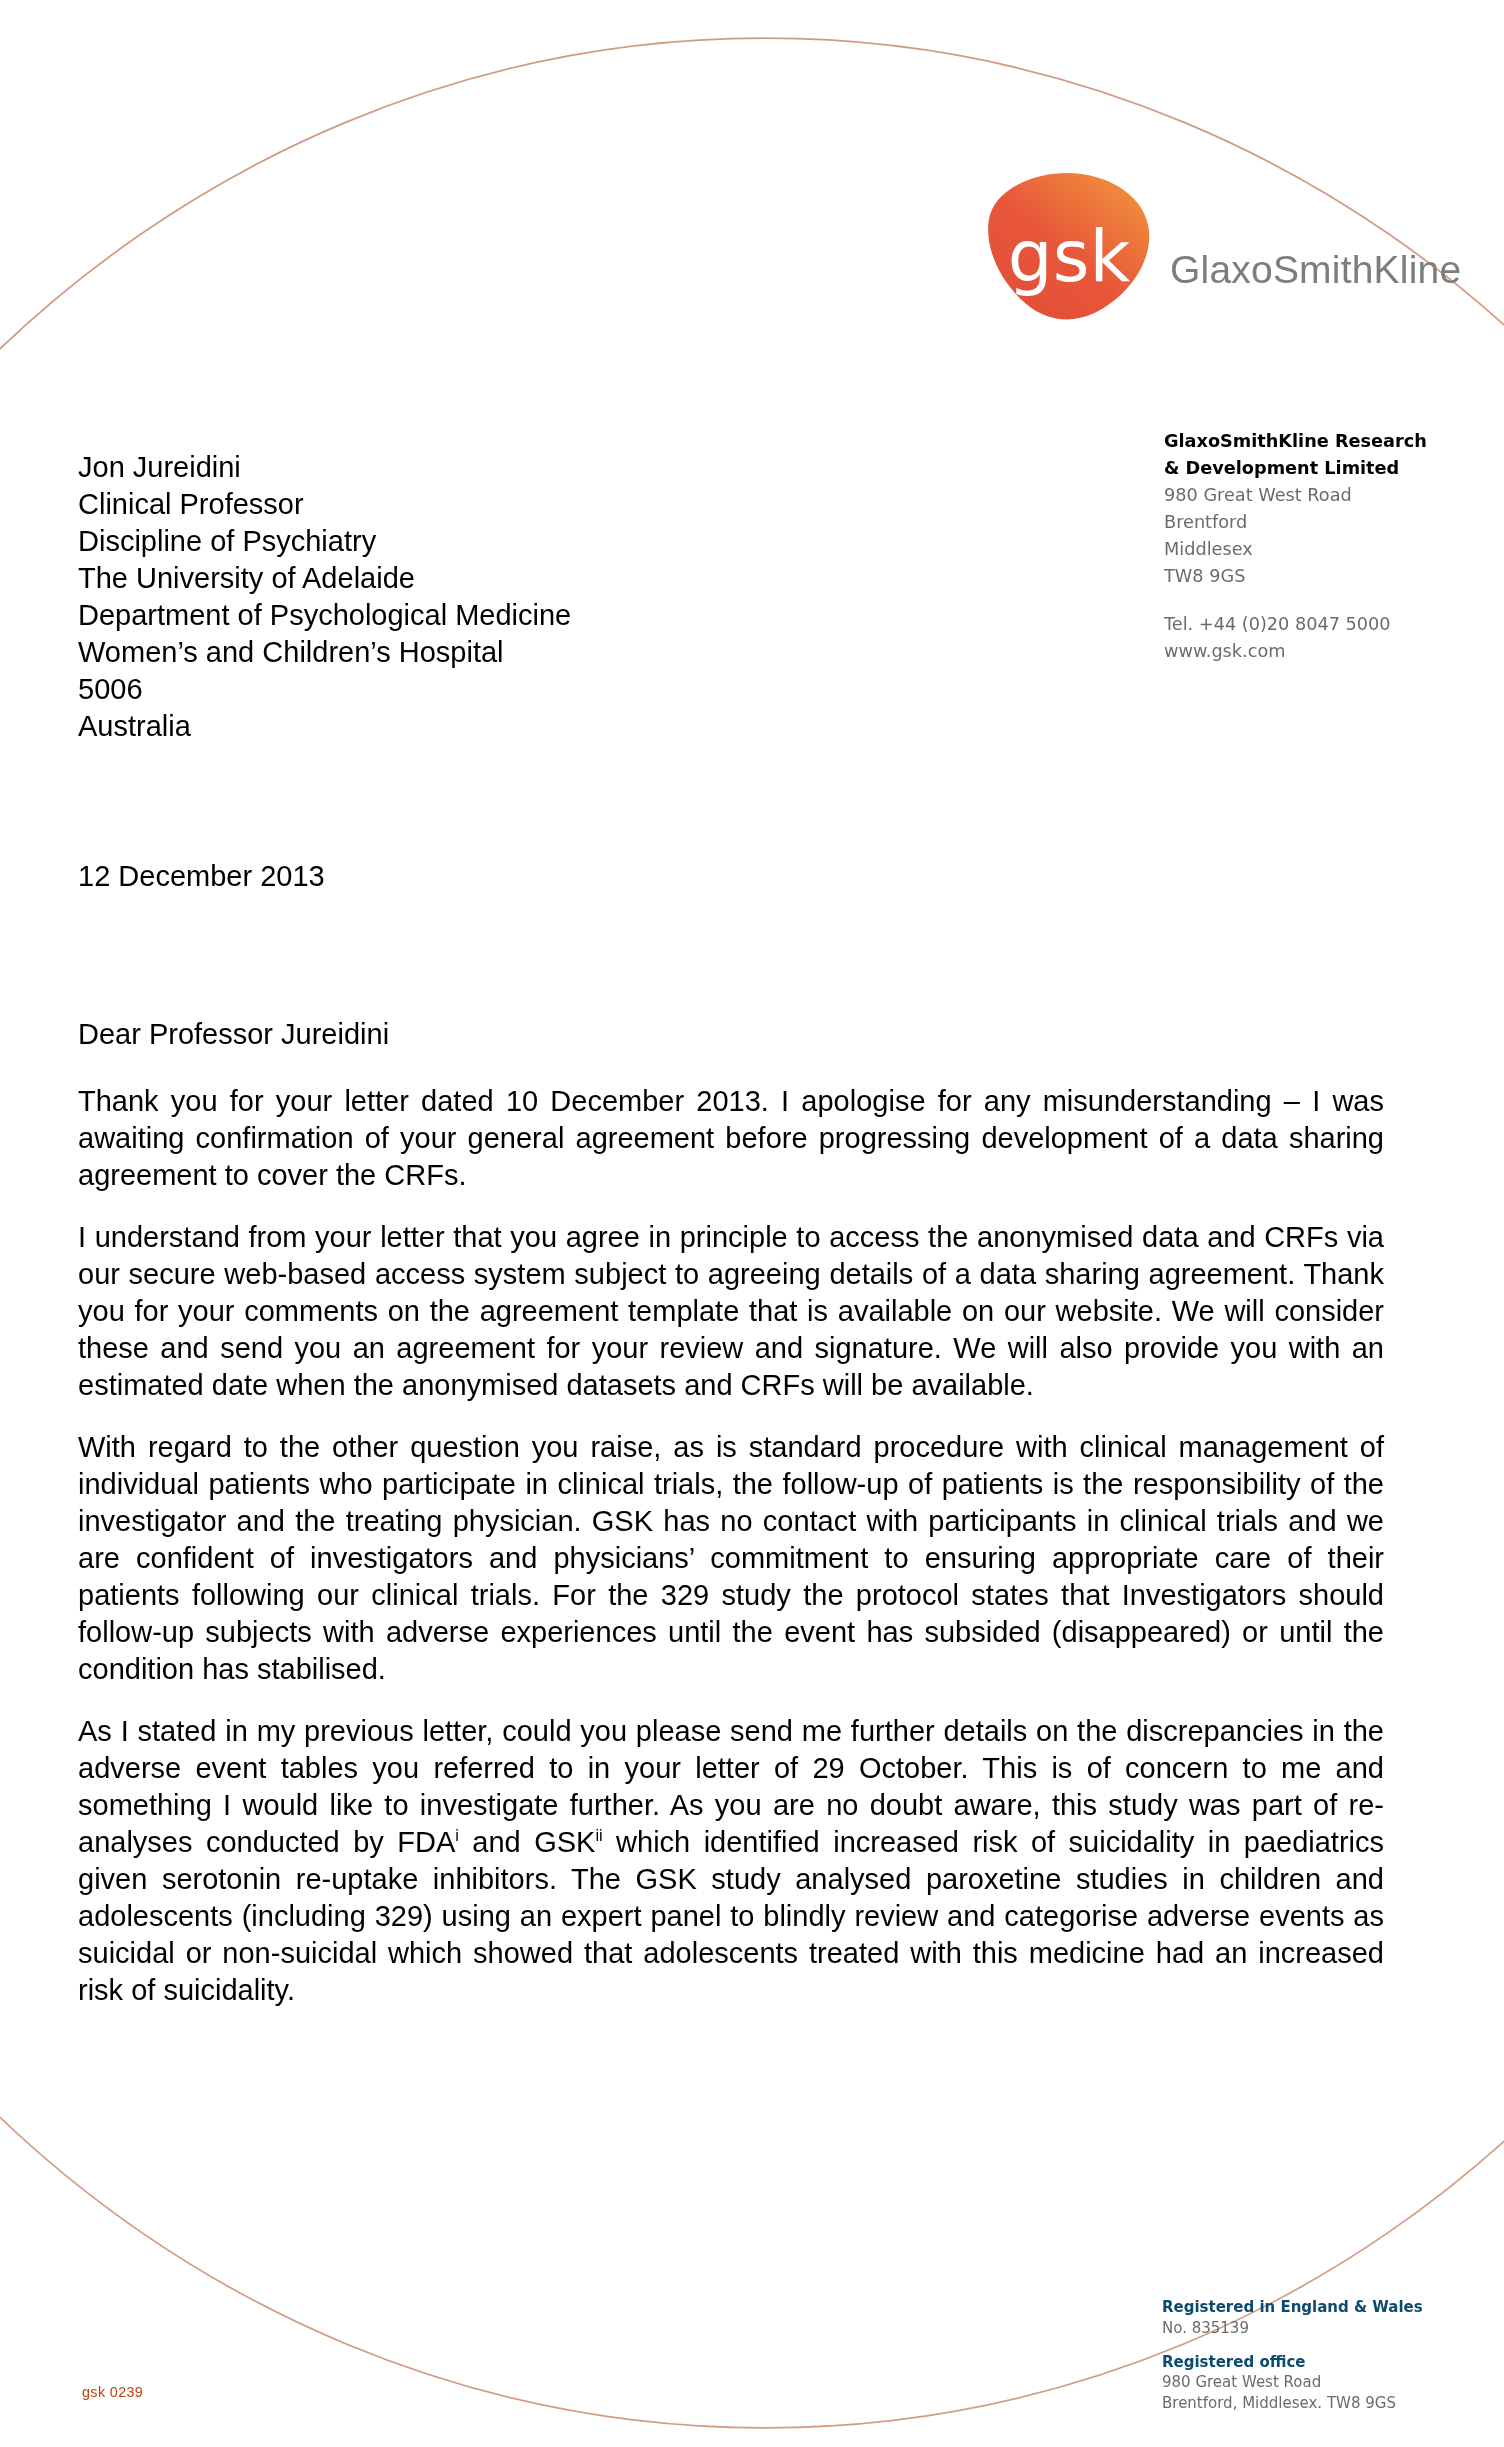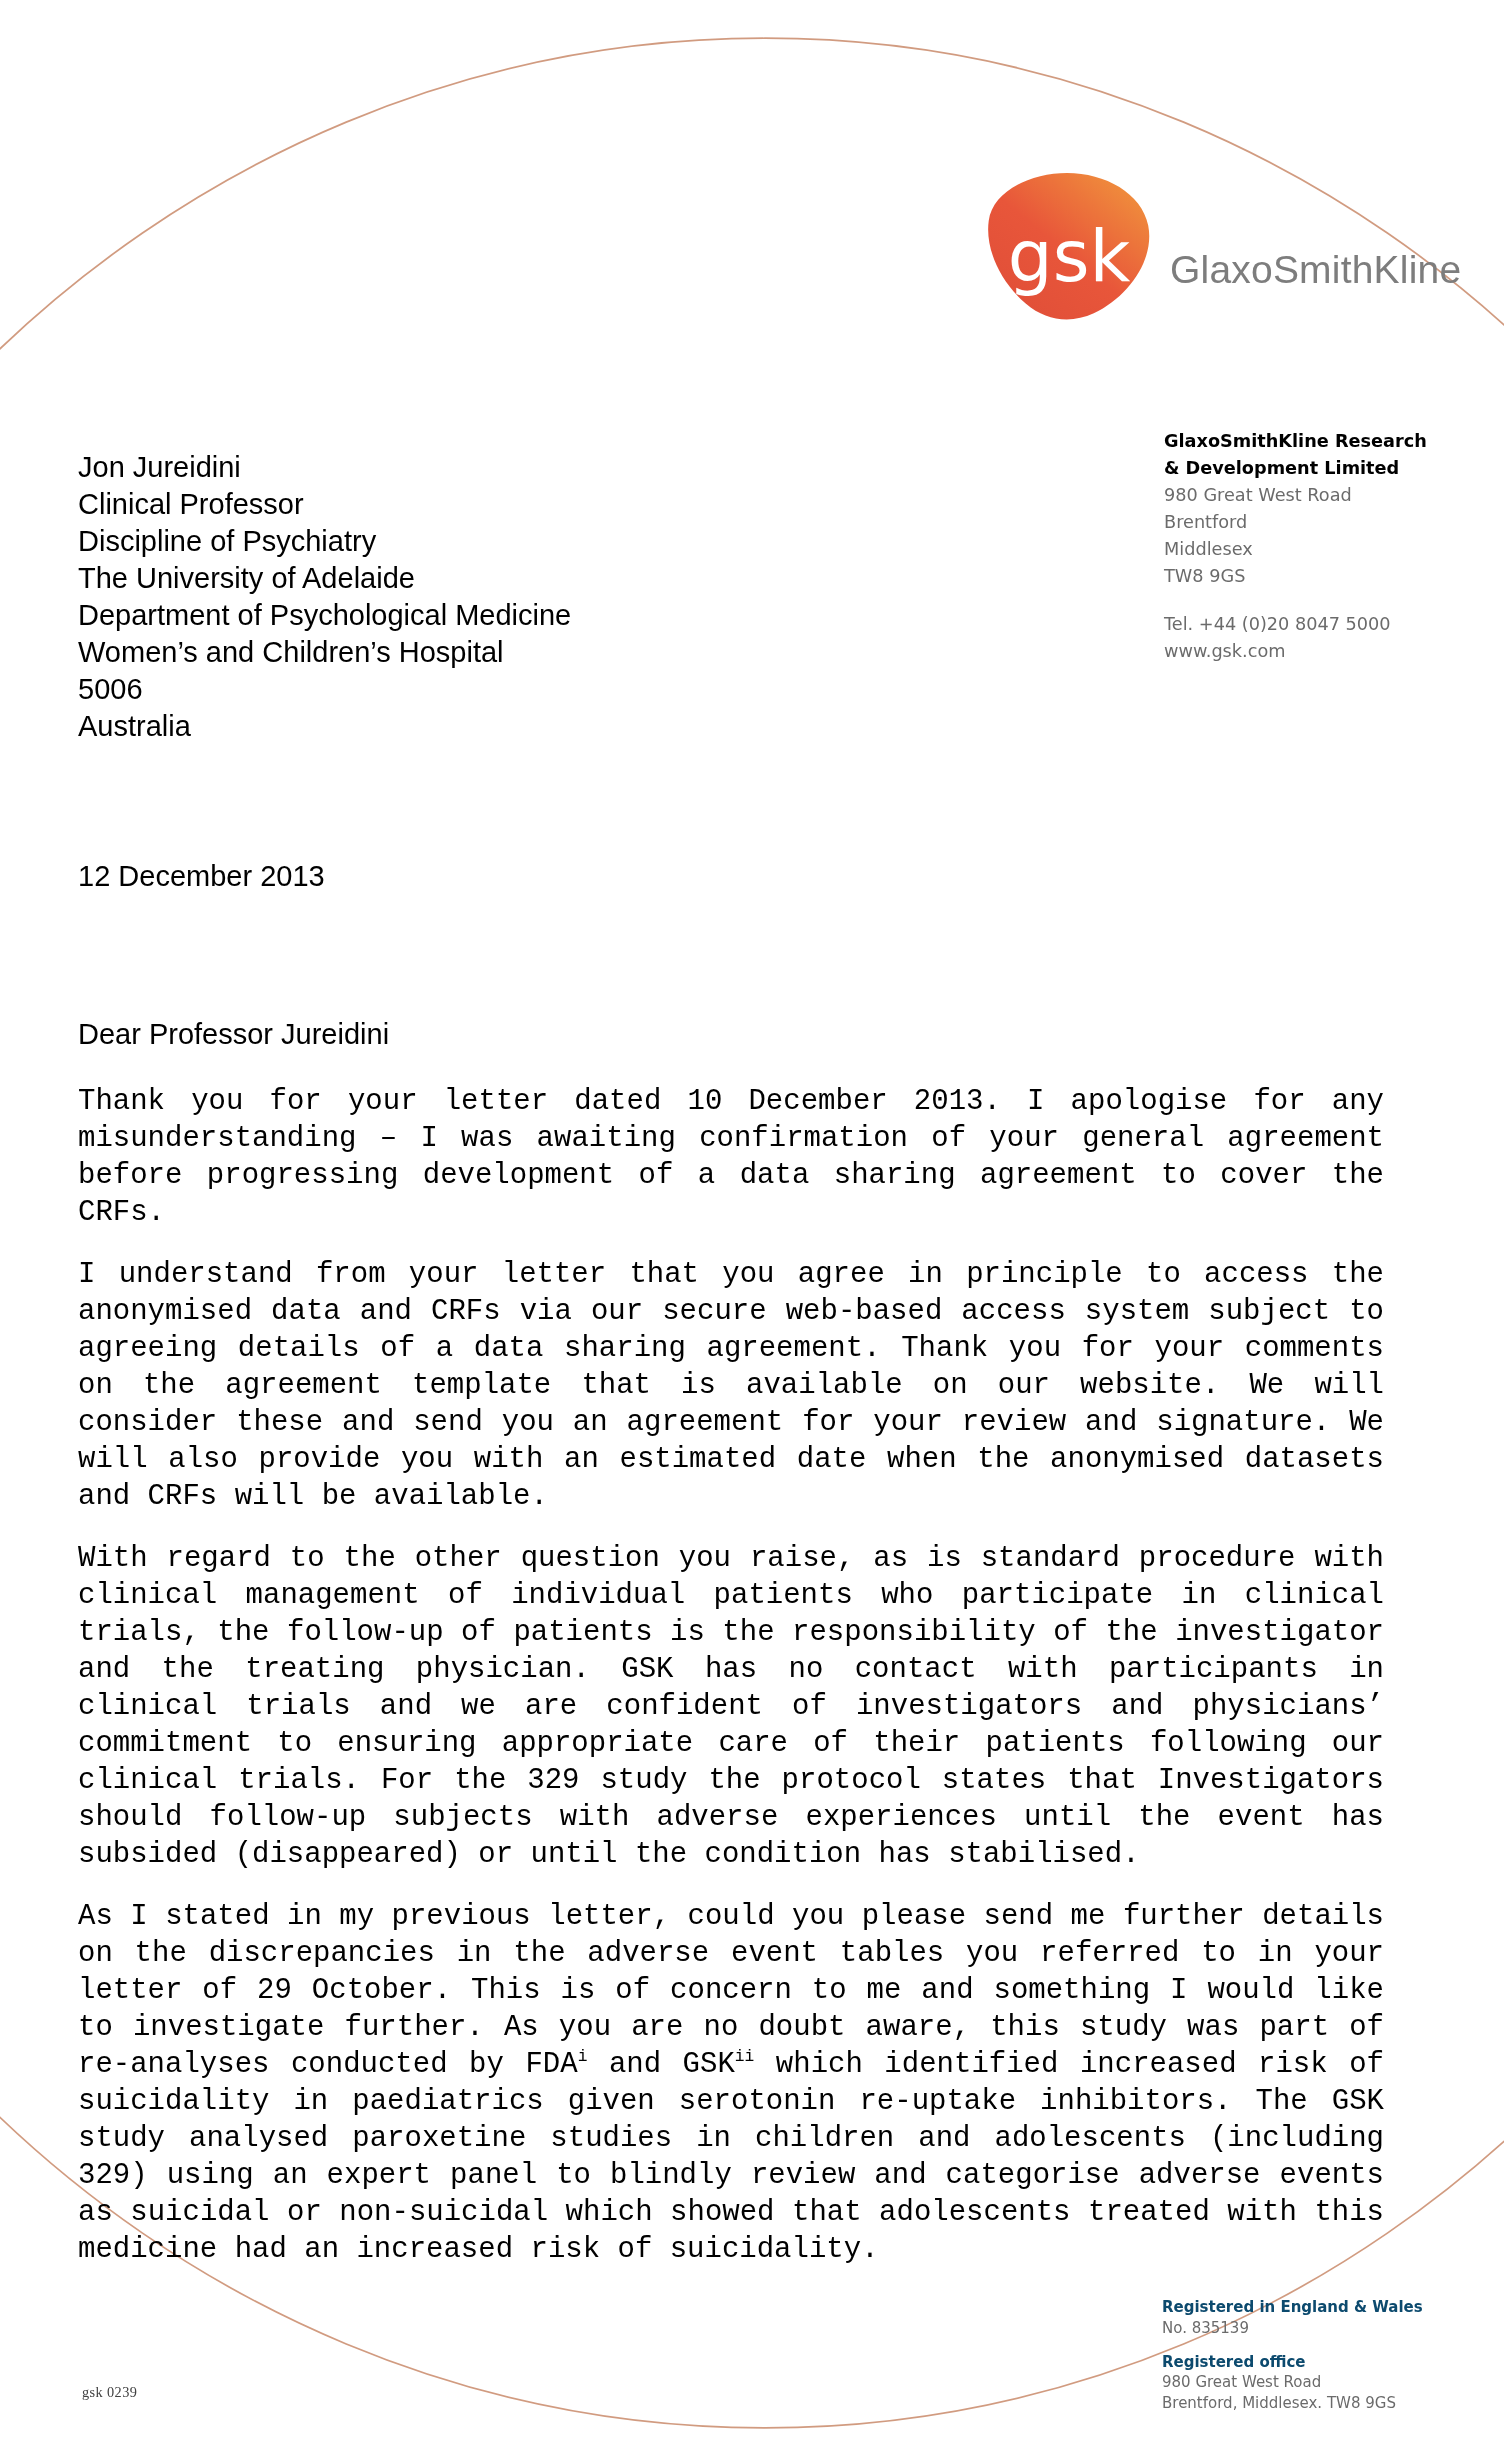--- a/index.html
+++ b/index.html
@@ -101,21 +101,20 @@
   
   .body-block {
     position: absolute;
     left: 78px;
     top: 1083px;
     width: 1306px;
     font-size: 29px;
     line-height: 37px;
     text-align: justify;
     text-justify: inter-word;
-    font-family: Liberation Mono, monospace;
   }
   .body-block p {
     margin: 0 0 25px 0;
   }
   .body-block p:last-child {
     margin-bottom: 0;
   }
   .body-block sup {
     font-size: 0.56em;
     vertical-align: super;
@@ -139,23 +138,23 @@
   }
   .footer-reg .fr-gap {
     height: 13.4px;
   }
 
   
   .bates {
     position: absolute;
     left: 82px;
     top: 2384px;
-    font-family: Liberation Serif, serif;
+    font-family: Liberation Sans, sans-serif;
     font-size: 14.3px;
-    color: #404040;
+    color: #c2410c;
     letter-spacing: 0.4px;
   }
 </style>
 </head>
 <body>
 
 <div class="page">
 
   <svg class="deco-svg" viewBox="0 0 1574 2560" xmlns="http://www.w3.org/2000/svg">
     <ellipse cx="800" cy="1290" rx="1190" ry="1250" fill="none" stroke="#c98a6a" stroke-width="1.8" opacity="0.85"></ellipse>

